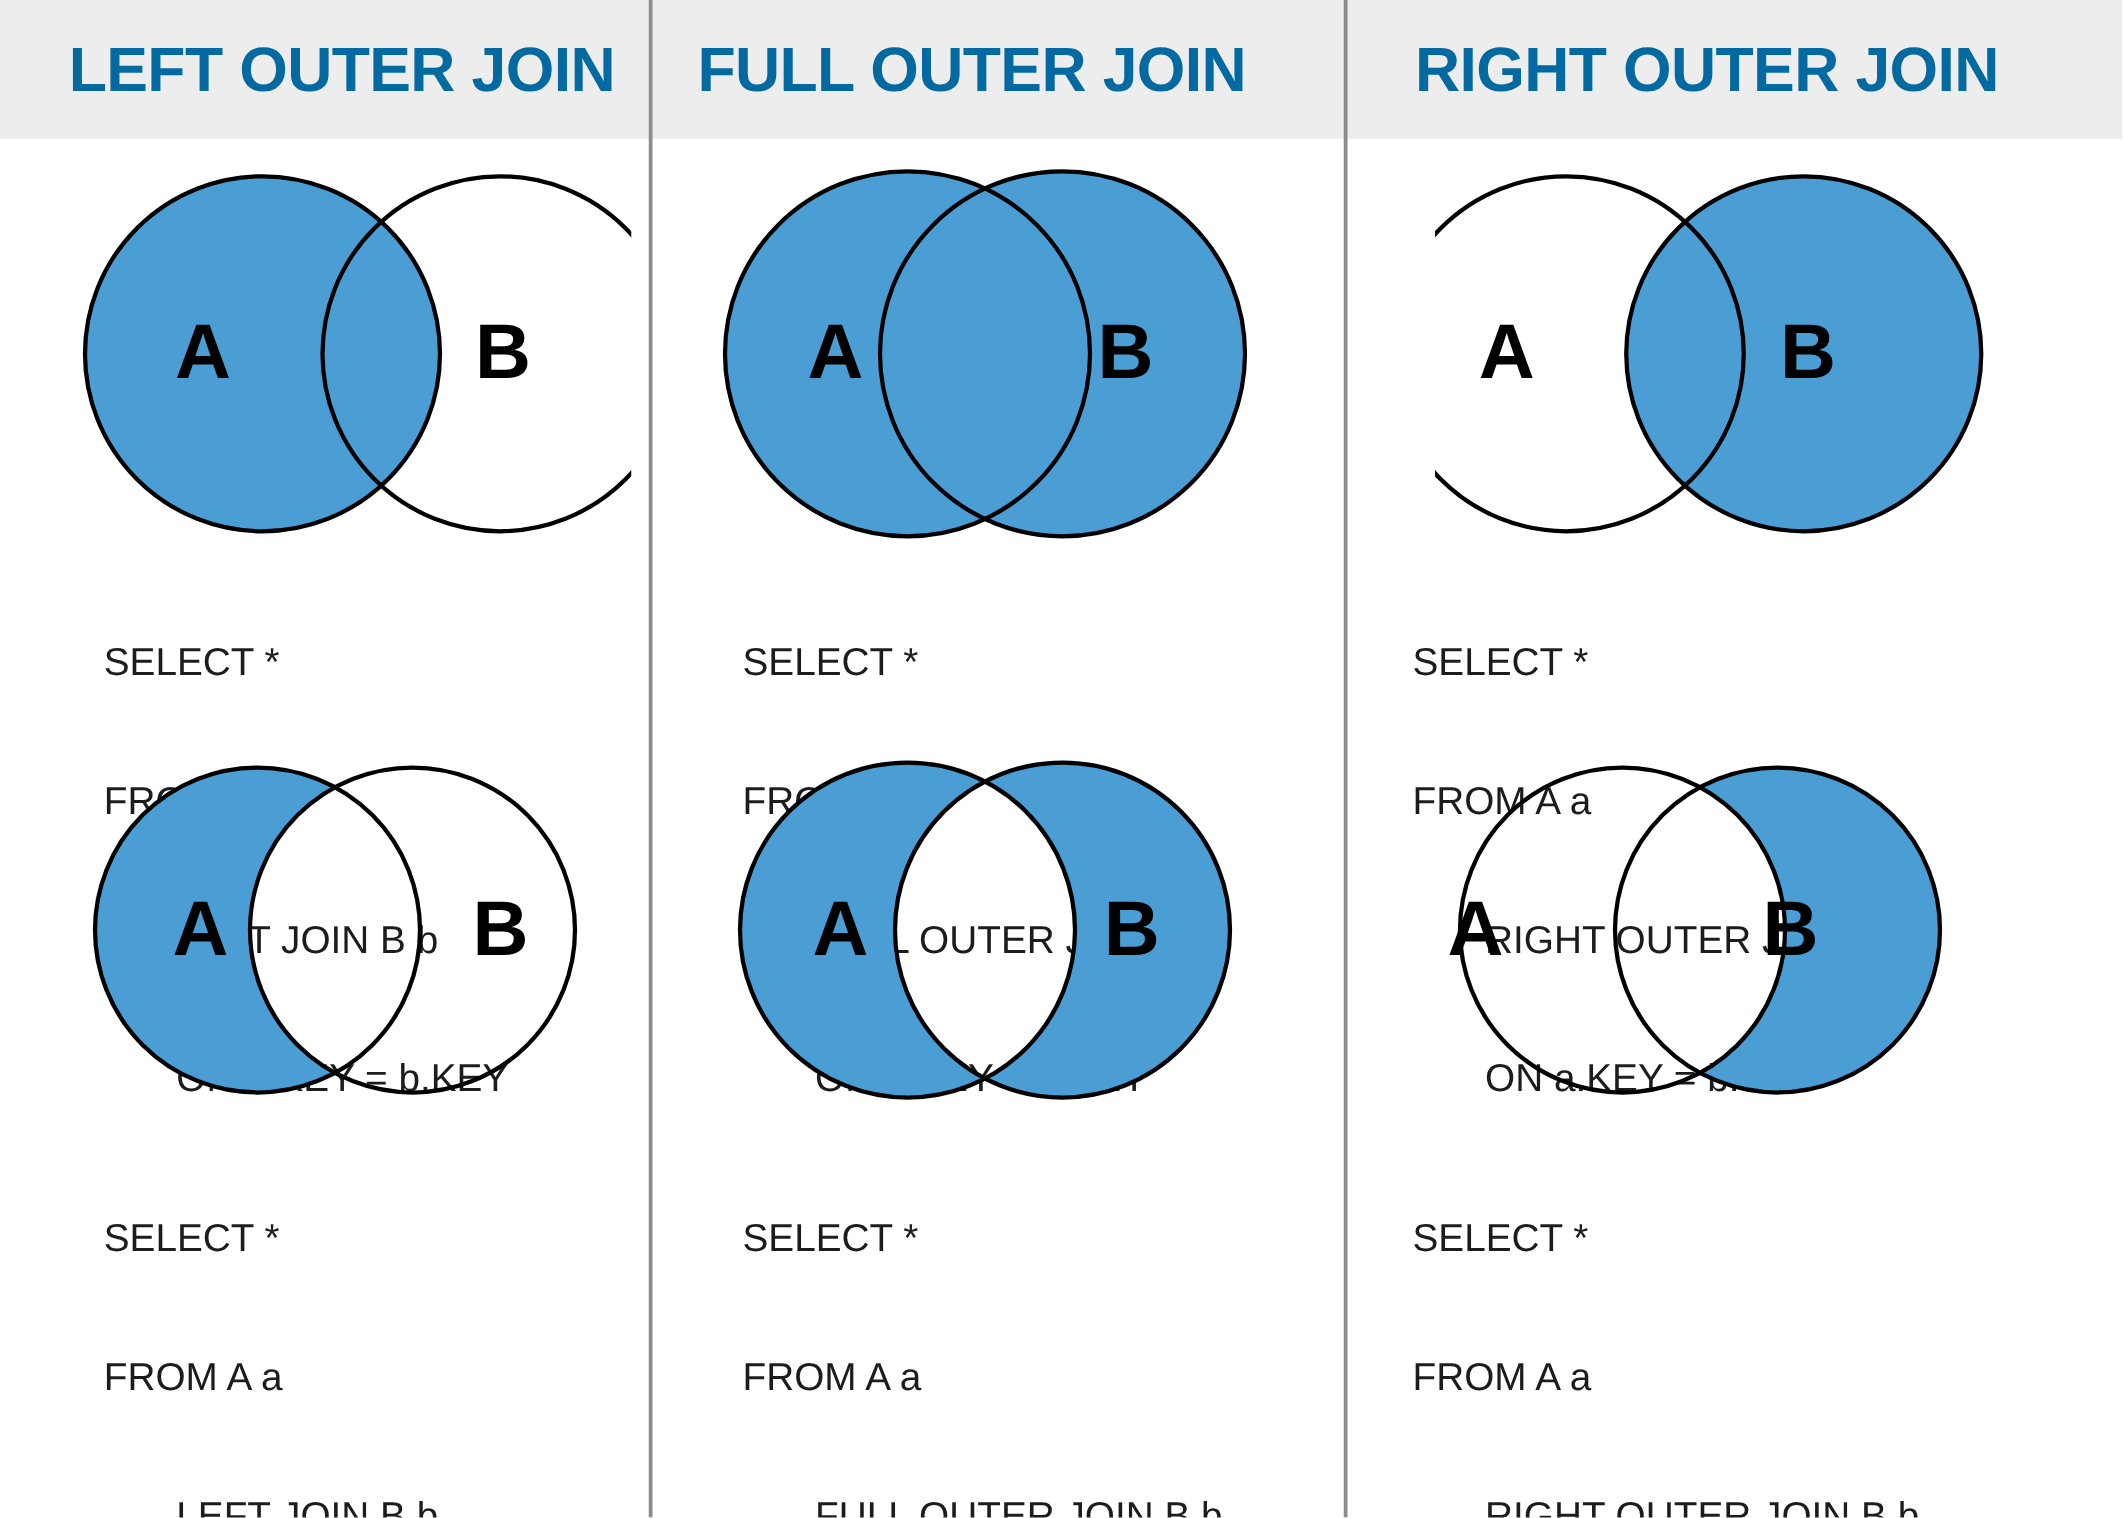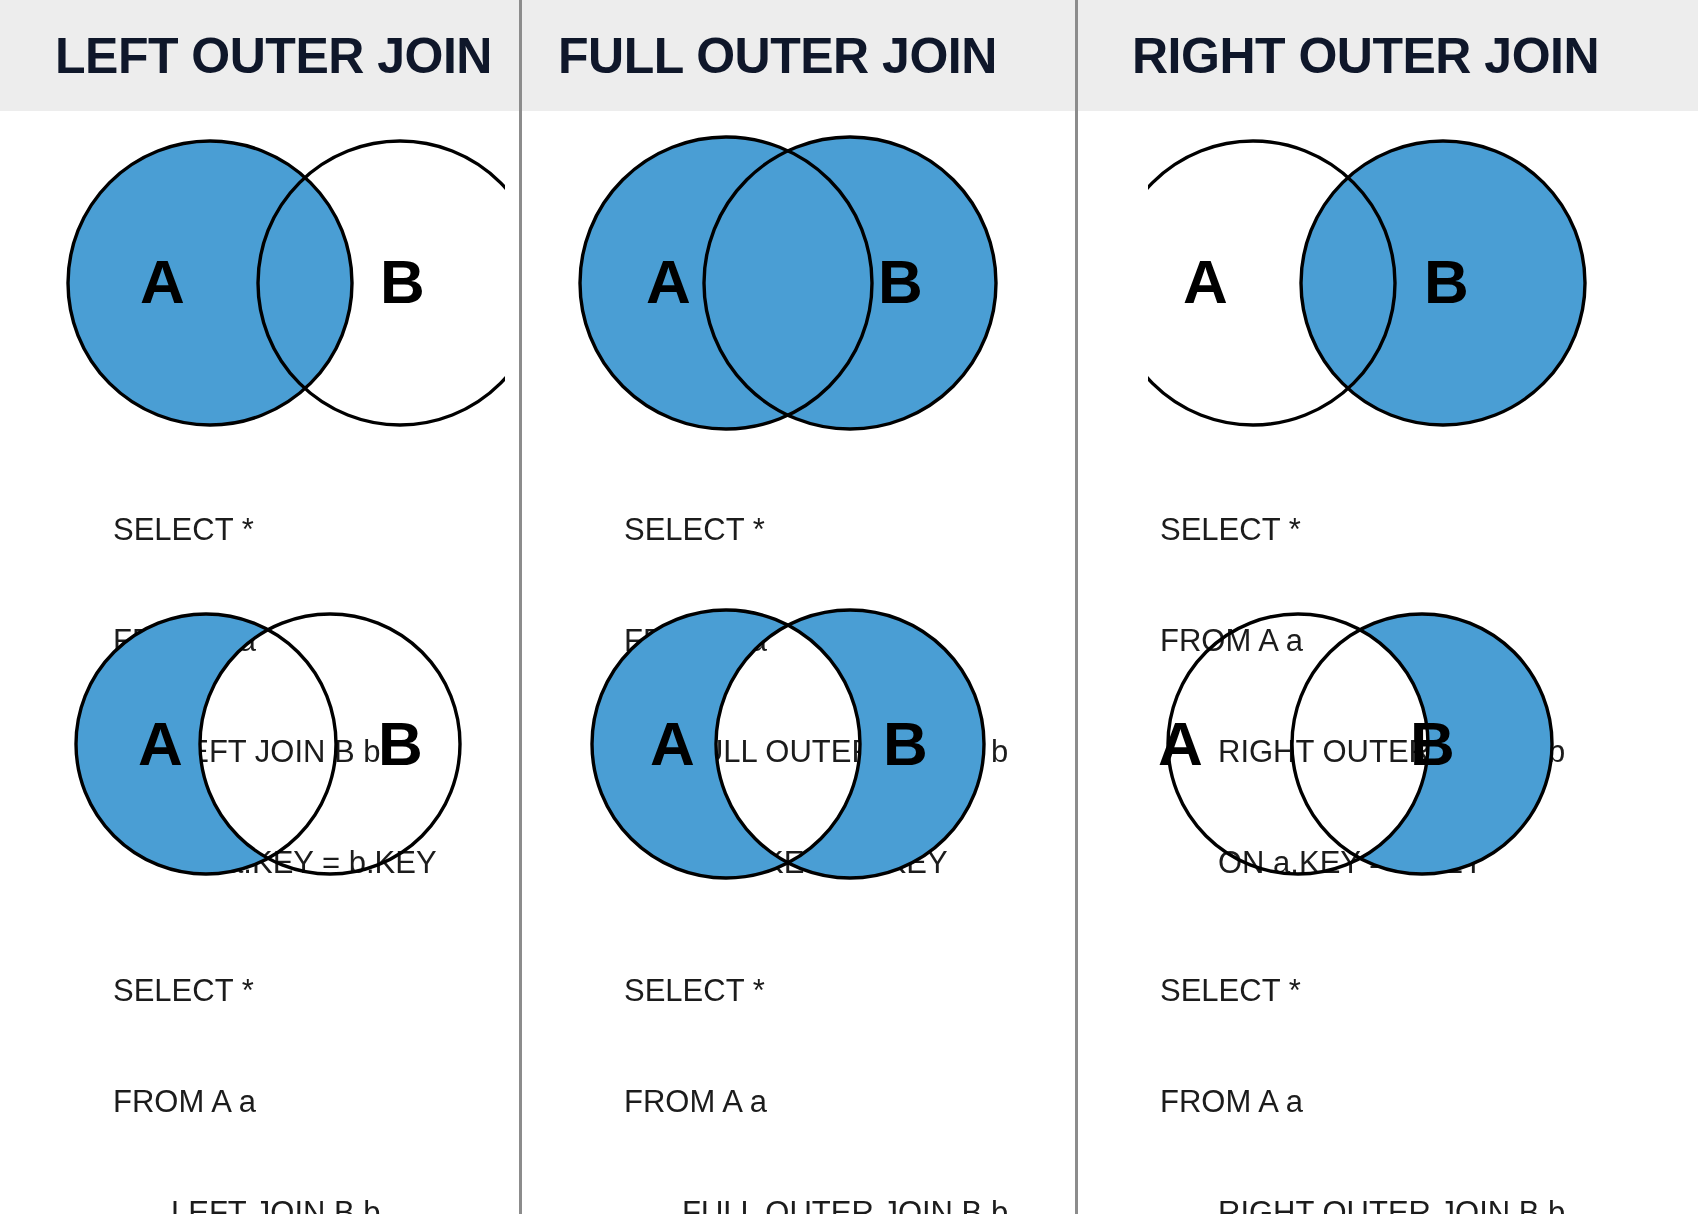--- a/index.html
+++ b/index.html
@@ -18,21 +18,21 @@
     background:#ededed;
   }
   .header-cell{
     position:absolute;top:0;height:111px;
     display:flex;align-items:center;
   }
   .header-title{
     font-size:50px;
     font-weight:bold;
     letter-spacing:-0.5px;
-    color:#0f172a;
+    color:#0369a1;
     white-space:nowrap;
     font-family:"Liberation Sans", sans-serif;
   }
   .hc0{left:0;width:520px;padding-left:55px;box-sizing:border-box;}
   .hc1{left:520px;width:556px;padding-left:38px;box-sizing:border-box;}
   .hc2{left:1076px;width:622px;padding-left:56px;box-sizing:border-box;text-align:right;}
 
   
   .divider{
     position:absolute;top:0;width:3px;height:1214px;
@@ -53,21 +53,21 @@
 
   
   .sql{
     position:absolute;
     font-family:"Liberation Sans", sans-serif;
     font-size:31px;
     line-height:37px;
     color:#1c1c1c;
     white-space:pre;
   }
-  .sql .line{display:block;white-space:pre;margin-left:30px;}
+  .sql .line{display:block;white-space:pre;}
   .sql .ind{padding-left:58px;}
 </style>
 </head>
 <body>
 
 <div id="board">
 
   <div class="header-band">
     <div class="header-cell hc0">
       <span class="header-title">LEFT OUTER JOIN</span>

